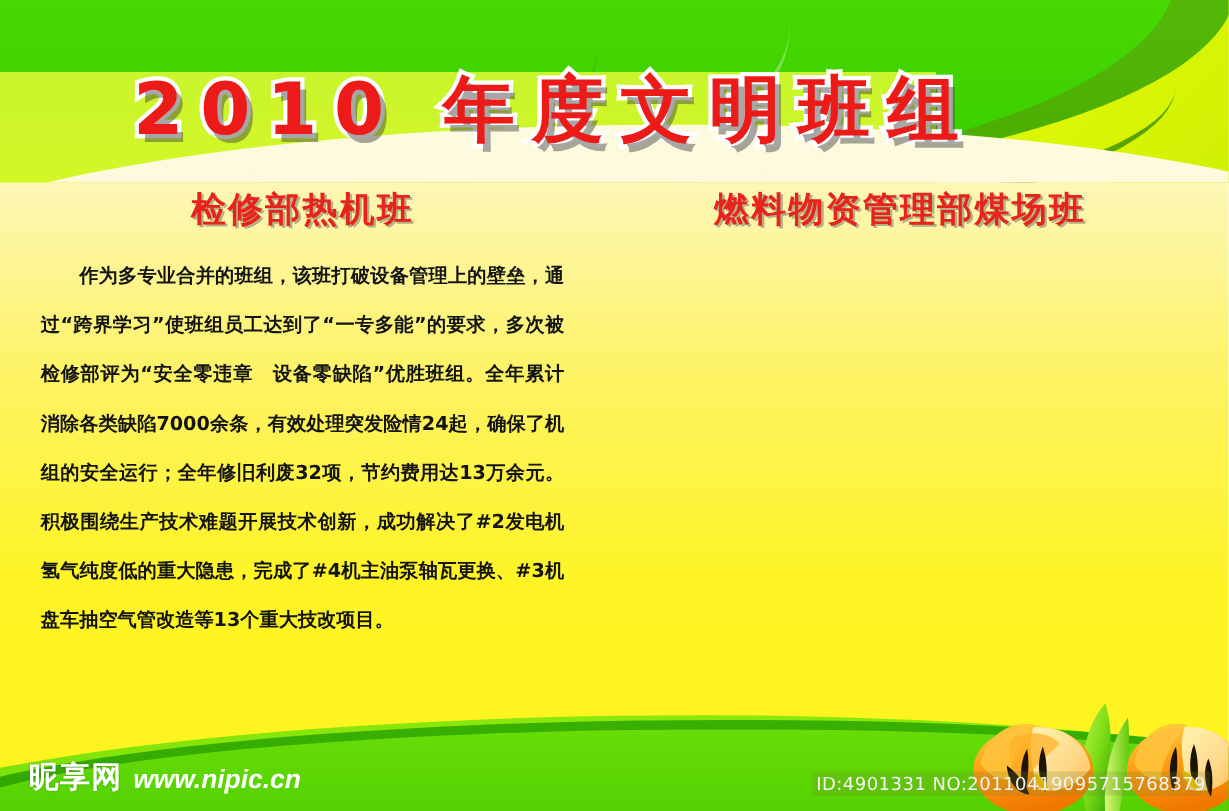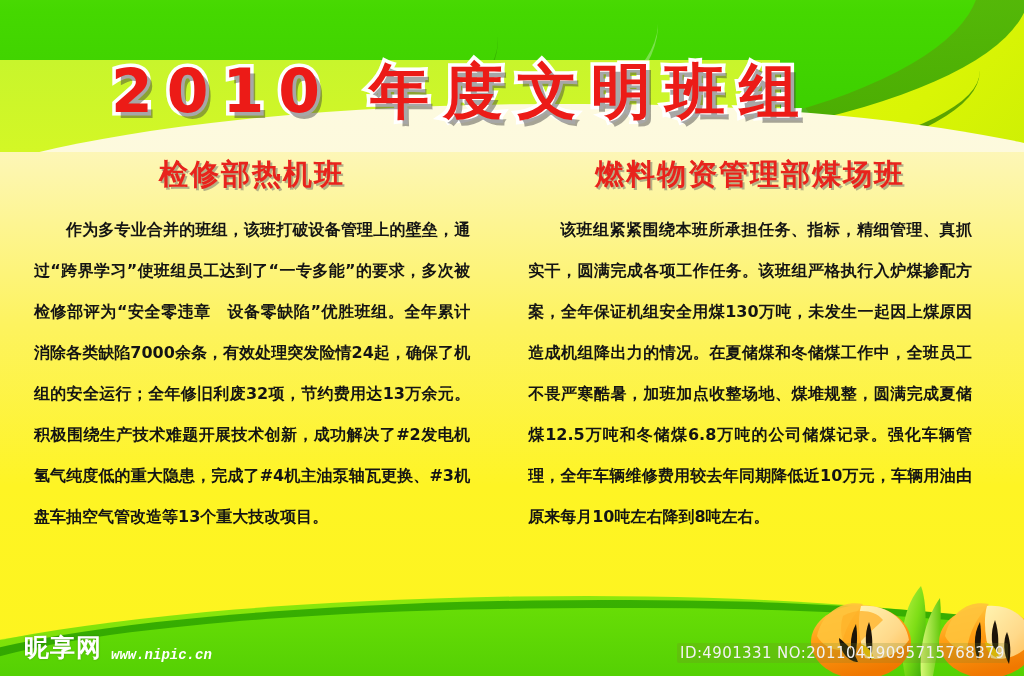--- a/index.html
+++ b/index.html
@@ -138,22 +138,22 @@
   
   .wm{
     position:absolute;left:24px;bottom:12px;z-index:12;display:flex;align-items:flex-end;gap:9px;text-align:center;
   }
   .wm-logo{
     font-family:"DejaVu Sans","Liberation Sans",sans-serif;
     font-weight:bold;font-size:25px;letter-spacing:1px;color:#ffffff;
     text-shadow:0 0 2px rgba(0,0,0,.25);
   }
   .wm-url{
-    font-family:Liberation Mono, monospace;
-    font-style:italic;font-weight:bold;font-size:14px;color:#ffffff;
+    font-family:Liberation Sans, sans-serif;
+    font-style:italic;font-weight:bold;font-size:22px;color:#ffffff;
     padding-bottom:1px;
   }
   .idcode{
     position:absolute;right:16px;bottom:13px;z-index:12;
     font-family:"DejaVu Sans","Liberation Sans",sans-serif;
     font-size:15px;color:#f2f2f2;letter-spacing:.4px;
     background:rgba(120,130,40,.22);padding:1px 3px;border-radius:2px;
     white-space:nowrap;
   }
 </style>
@@ -179,21 +179,20 @@
 
   <div class="cols">
 
     <div class="col col-left">
       <div class="col-head">检修部热机班</div>
       <div class="col-body">作为多专业合并的班组，该班打破设备管理上的壁垒，通过“跨界学习”使班组员工达到了“一专多能”的要求，多次被检修部评为“安全零违章　设备零缺陷”优胜班组。全年累计消除各类缺陷7000余条，有效处理突发险情24起，确保了机组的安全运行；全年修旧利废32项，节约费用达13万余元。积极围绕生产技术难题开展技术创新，成功解决了#2发电机氢气纯度低的重大隐患，完成了#4机主油泵轴瓦更换、#3机盘车抽空气管改造等13个重大技改项目。</div>
     </div>
 
     <div class="col col-right">
       <div class="col-head">燃料物资管理部煤场班</div>
-      <div class="col-body">该班组紧紧围绕本班所承担任务、指标，精细管理、真抓实干，圆满完成各项工作任务。该班组严格执行入炉煤掺配方案，全年保证机组安全用煤130万吨，未发生一起因上煤原因造成机组降出力的情况。在夏储煤和冬储煤工作中，全班员工不畏严寒酷暑，加班加点收整场地、煤堆规整，圆满完成夏储煤12.5万吨和冬储煤6.8万吨的公司储煤记录。强化车辆管理，全年车辆维修费用较去年同期降低近10万元，车辆用油由原来每月10吨左右降到8吨左右。</div>
     </div>
 
   </div>
 
   <div class="bottom">
     <div class="b-green2"></div>
     <div class="b-green1"></div>
     <div class="b-green3"></div>
     <div class="b-green4"></div>
   </div>

